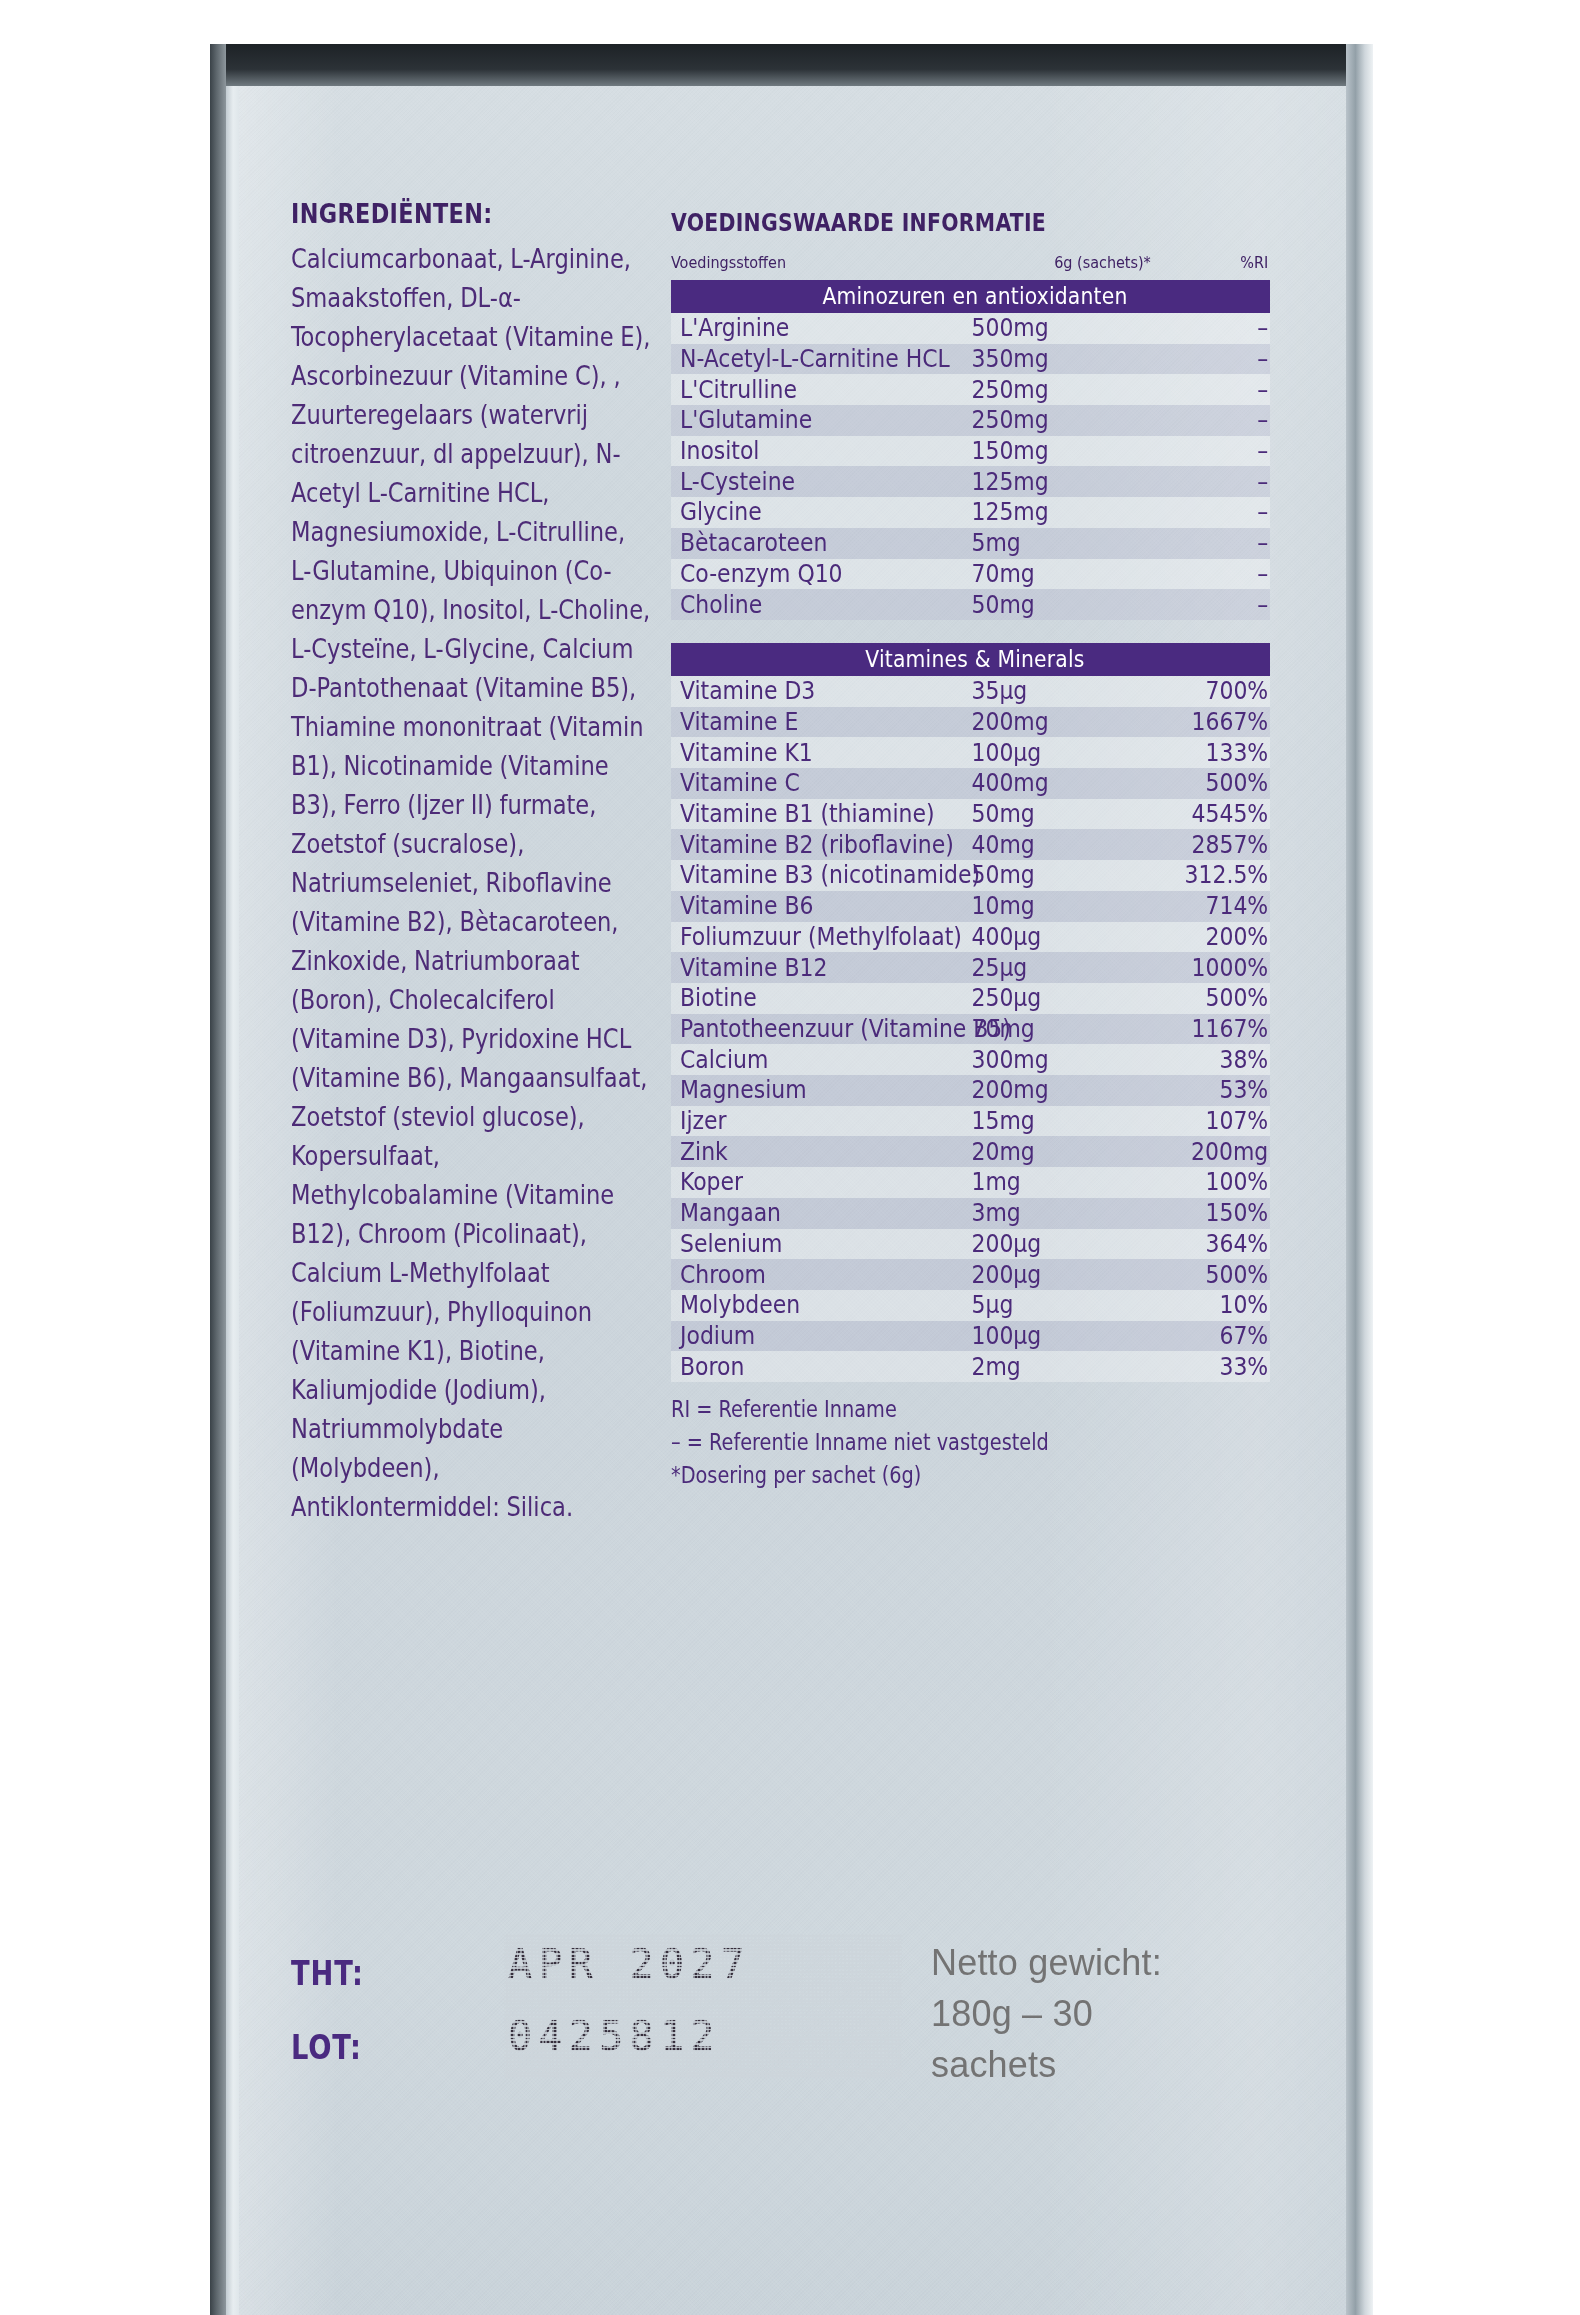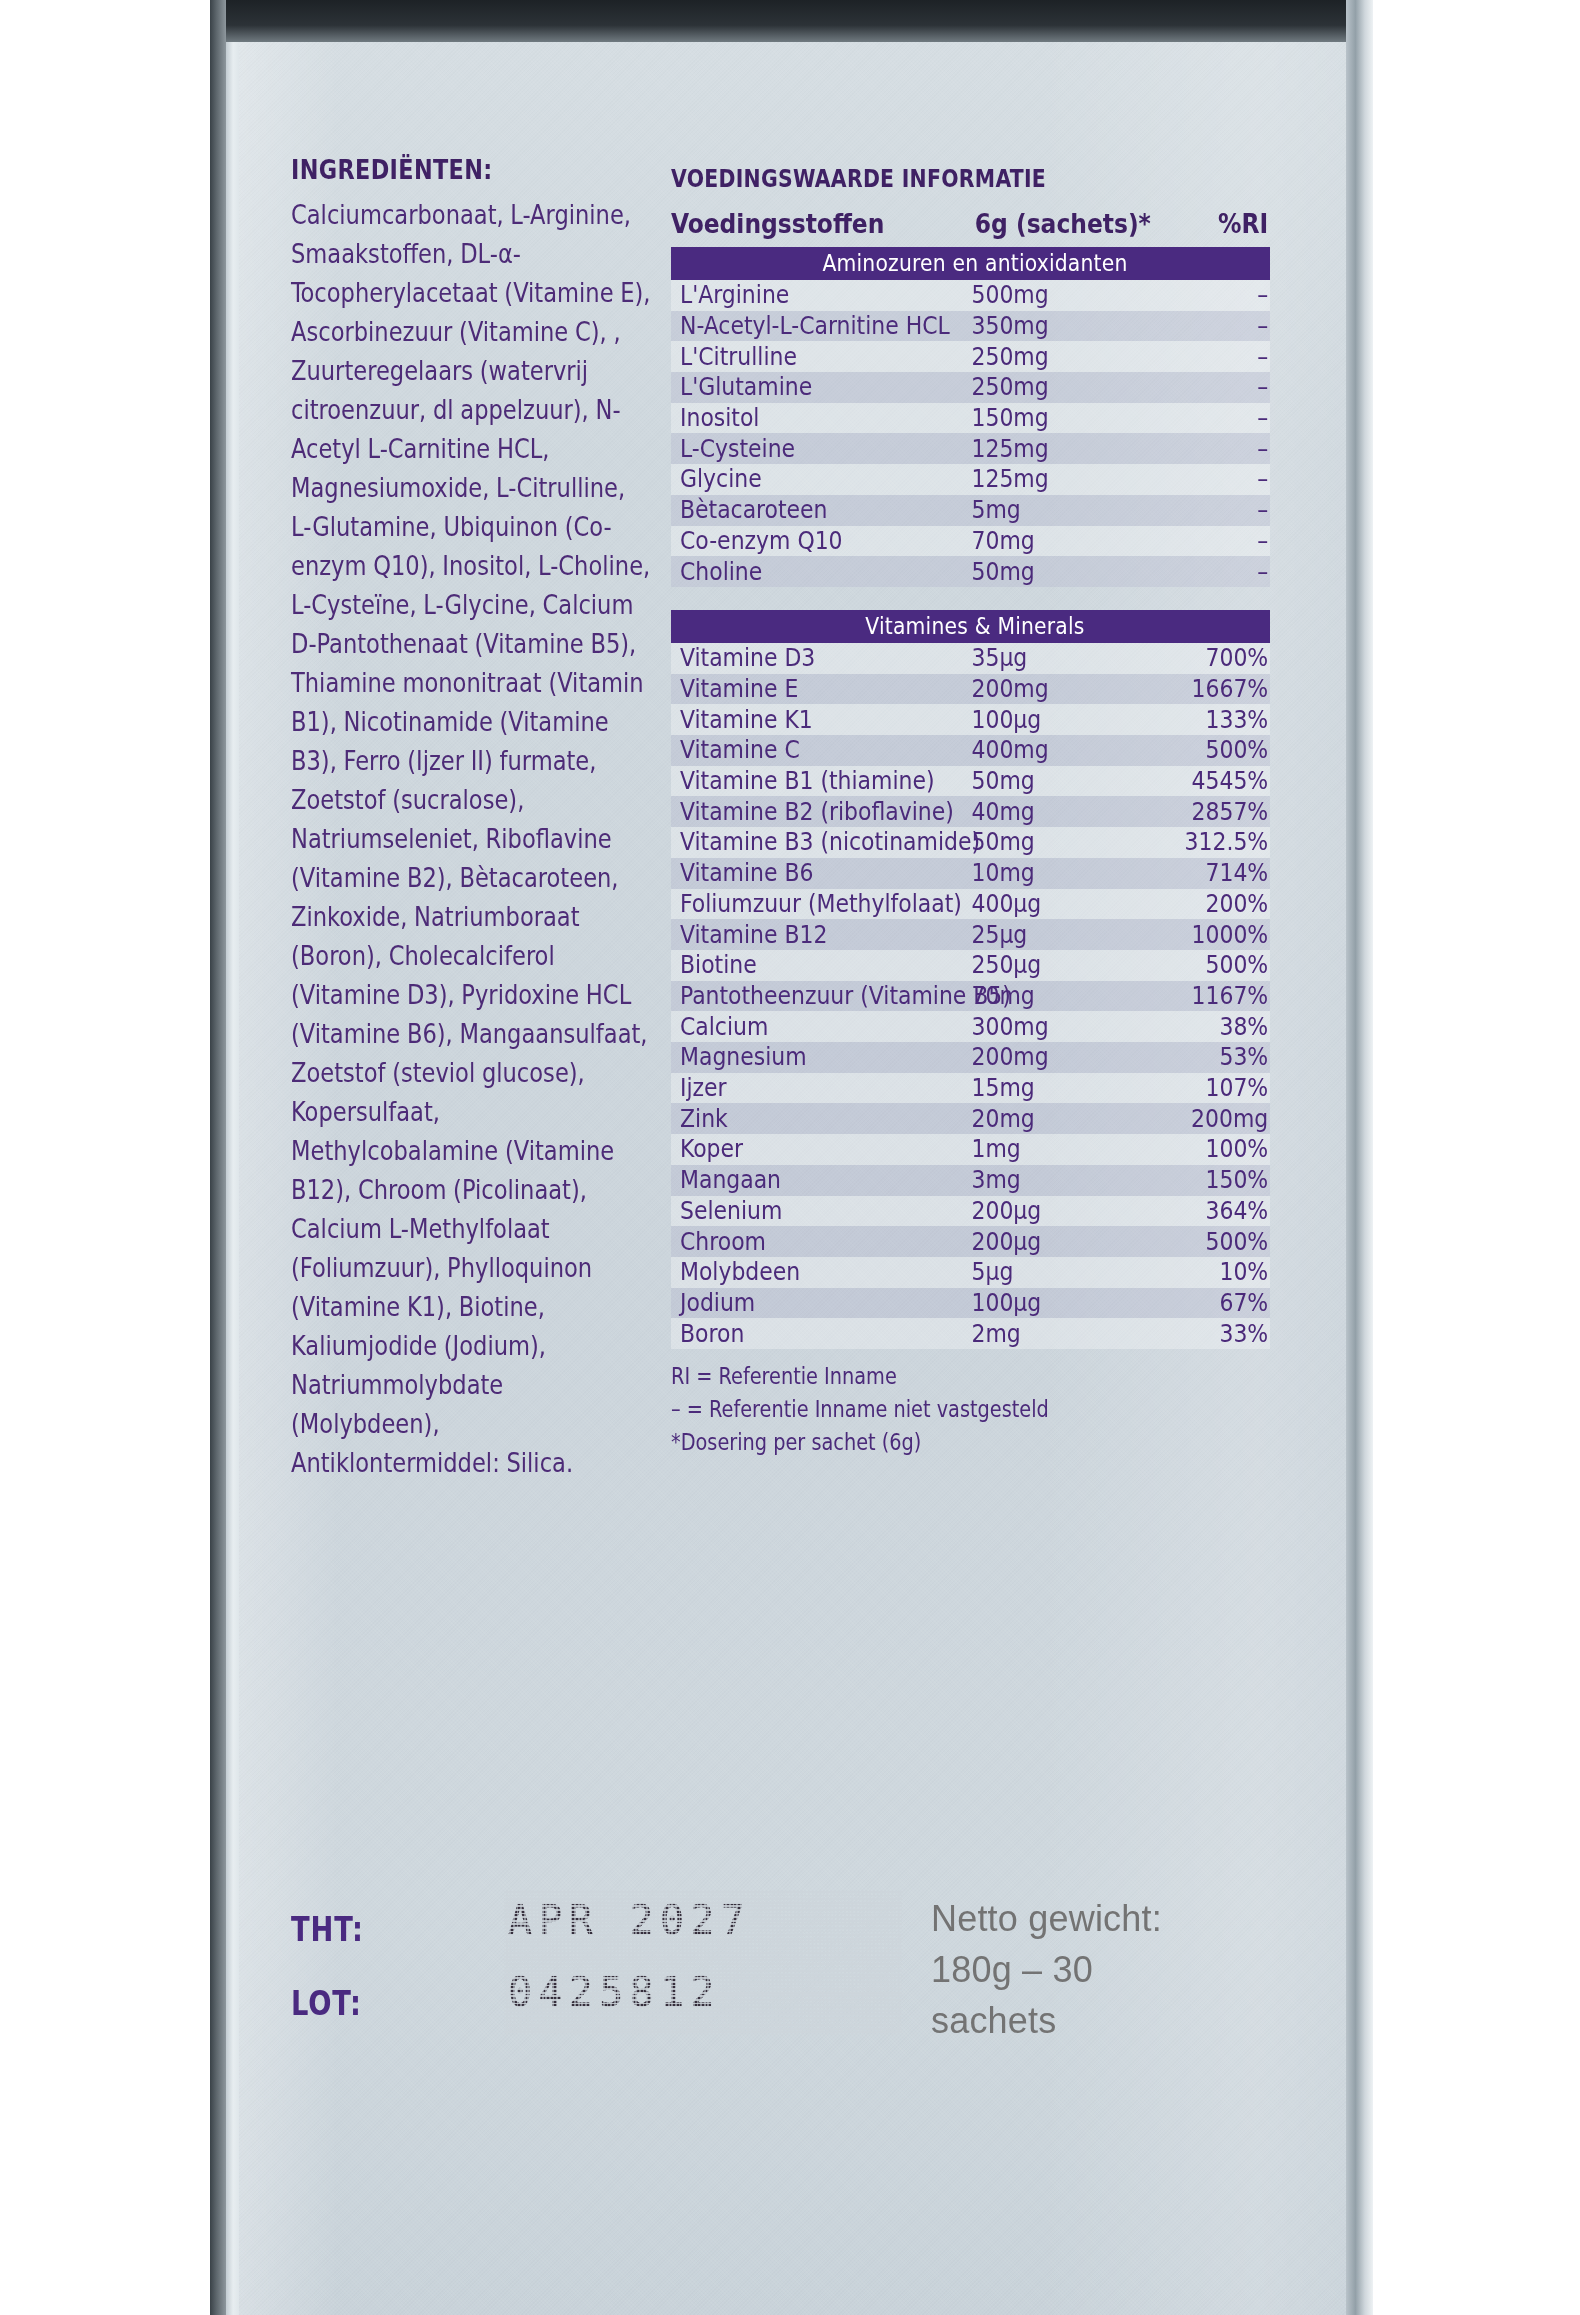--- a/index.html
+++ b/index.html
@@ -7,20 +7,21 @@
     width:1580px;height:2316px;
     background:#ffffff;
     font-family:"Liberation Sans", sans-serif;
     overflow:hidden;
     position:relative;
   }
   
   #photo{
     position:absolute;inset:0;
     background:#ffffff;
+    margin-top:44px;
   }
   
   .edge-dark{
     position:absolute;left:210px;top:0;width:16.3px;height:2316px;
     background:linear-gradient(90deg,#3a4248 0%,#5d666c 40%,#8e979d 100%);
   }
   .edge-dark2{
     position:absolute;left:226px;top:0;width:12.7px;height:2316px;
     background:linear-gradient(90deg,#c3ccd2 0%,#e7edf0 55%,#dfe6ea 100%);
   }
@@ -95,21 +96,21 @@
     color:var(--ink-deep);
     transform:scaleX(.93);transform-origin:left center;
     margin-bottom:16.3px;
   }
   .tbl{width:100%;border-collapse:collapse;table-layout:fixed;}
   .tbl col.c1{width:300px;}
   .tbl col.c2{width:188px;}
   .tbl col.c3{width:110px;}
 
   .hdr-row td{
-    font-size:26px;font-weight:bold;color:var(--ink-deep);
+    font-size:16px;font-weight:normal;color:var(--ink-deep);
     padding:0 0 8.1px 0;vertical-align:bottom;
     transform-origin:left bottom;
   }
   .hdr-row td.a{text-align:left;}
   .hdr-row td.b{text-align:right;padding-right:9px;}
   .hdr-row td.c{text-align:right;padding-right:1.8px;}
 
   .section-bar td{
     background:var(--bar);
     color:#ffffff;

